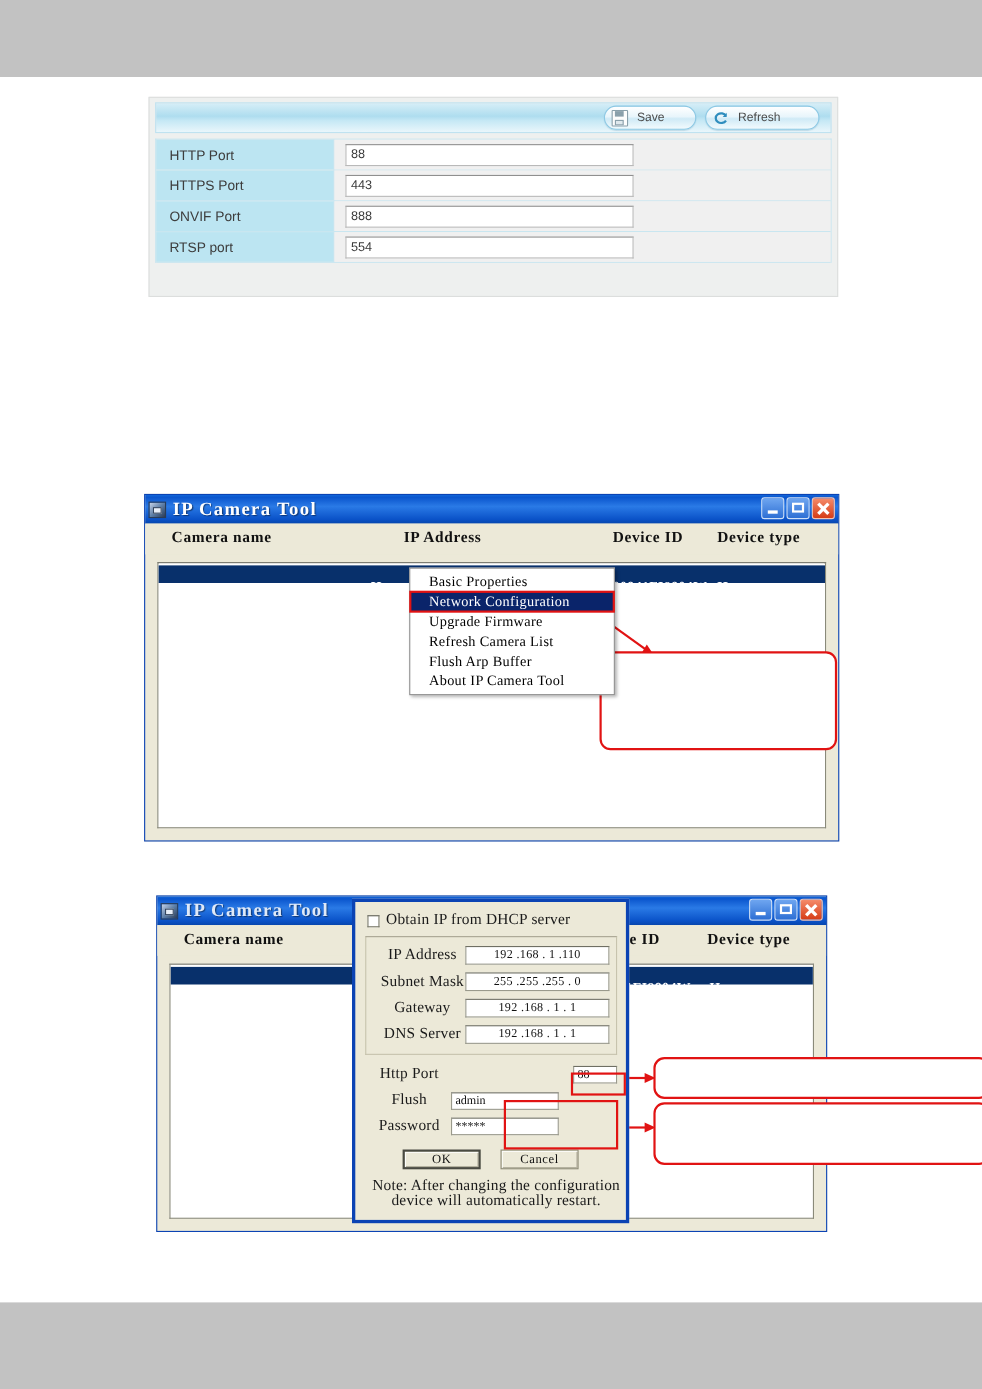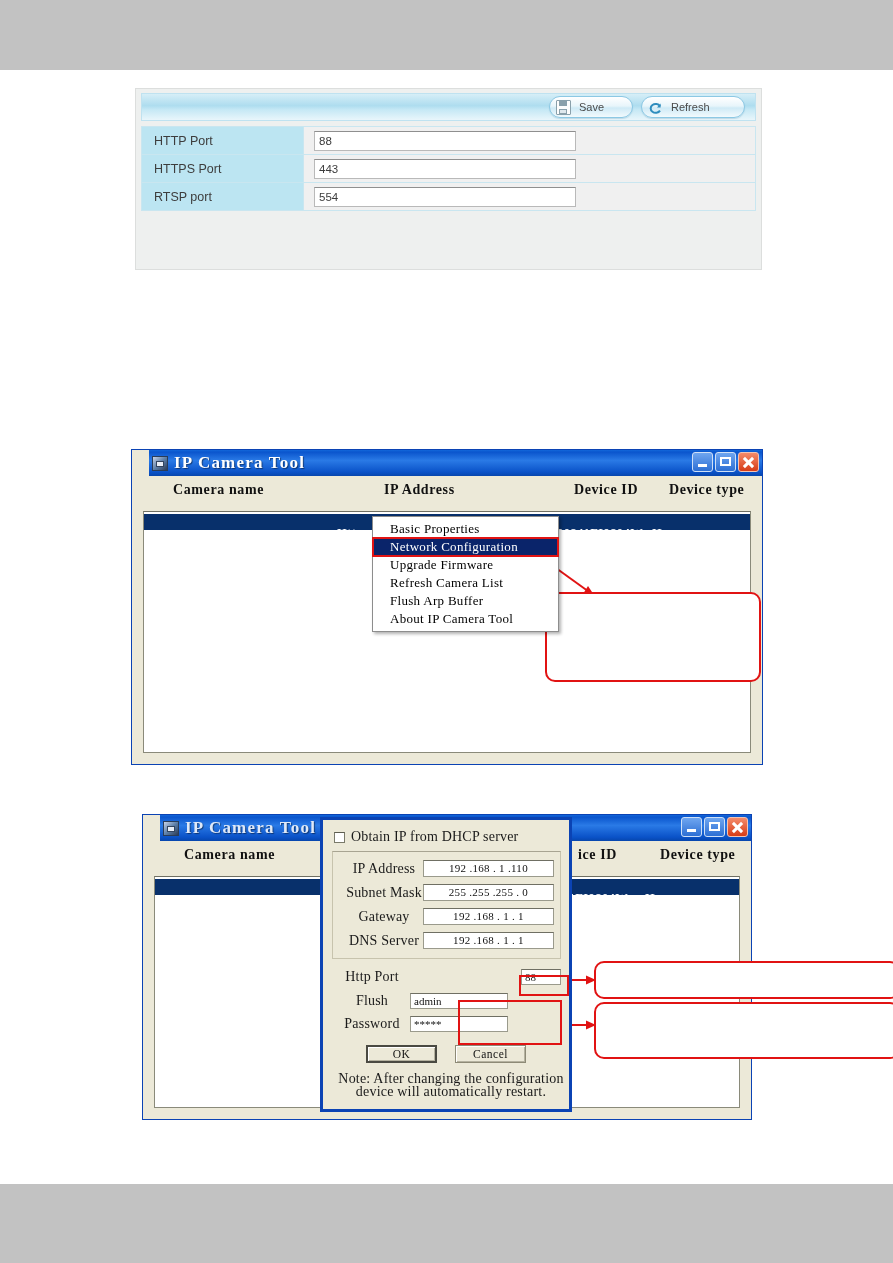--- a/index.html
+++ b/index.html
@@ -53,21 +53,21 @@
     display:flex;align-items:center;padding-left:12px;box-sizing:border-box;
     font-size:12.5px;color:#3d3d3d;
   }
   .pvalfield{flex:1;background:#f0f0f0;display:flex;align-items:center;padding-left:10px;box-sizing:border-box;}
   .pinput{
     width:262px;height:20px;background:#ffffff;border:1px solid #b9b9b9;border-top-color:#8f8f8f;
     box-sizing:border-box;font-size:11.5px;color:#3b3b3b;padding-left:4px;line-height:18px;
   }
 
   
-  .xp-win{position:absolute;background:#ece9d8;border:1px solid #0b43b4;box-sizing:border-box;padding-left:17px;}
+  .xp-win{position:absolute;background:#ece9d8;border:1px solid #0b43b4;box-sizing:border-box;}
   .xp-titlebar{
     height:26px;
     background:linear-gradient(to bottom,#1267da 0%,#0a55cd 8%,#2a7ae6 40%,#0a52c8 85%,#0746ad 100%);
     display:flex;align-items:center;padding:0 3px;box-sizing:border-box;position:relative;
   }
   .xp-title{
     color:#ffffff;font-family:"Liberation Serif",serif;font-weight:bold;font-size:17px;
     letter-spacing:1.2px;margin-left:6px;text-shadow:1px 1px 1px rgba(0,0,0,.45);white-space:nowrap;
   }
   .xp-appicon{
@@ -193,20 +193,26 @@
       </div>
     </div>
 
     <div class="prow">
       <div class="plabel">HTTPS Port</div>
       <div class="pvalfield">
         <div class="pinput">443</div>
       </div>
     </div>
 
+    <div class="prow">
+      <div class="plabel">ONVIF Port</div>
+      <div class="pvalfield">
+        <div class="pinput">888</div>
+      </div>
+    </div>
 
     <div class="prow">
       <div class="plabel">RTSP port</div>
       <div class="pvalfield">
         <div class="pinput">554</div>
       </div>
     </div>
 
   </div>
 </div>

